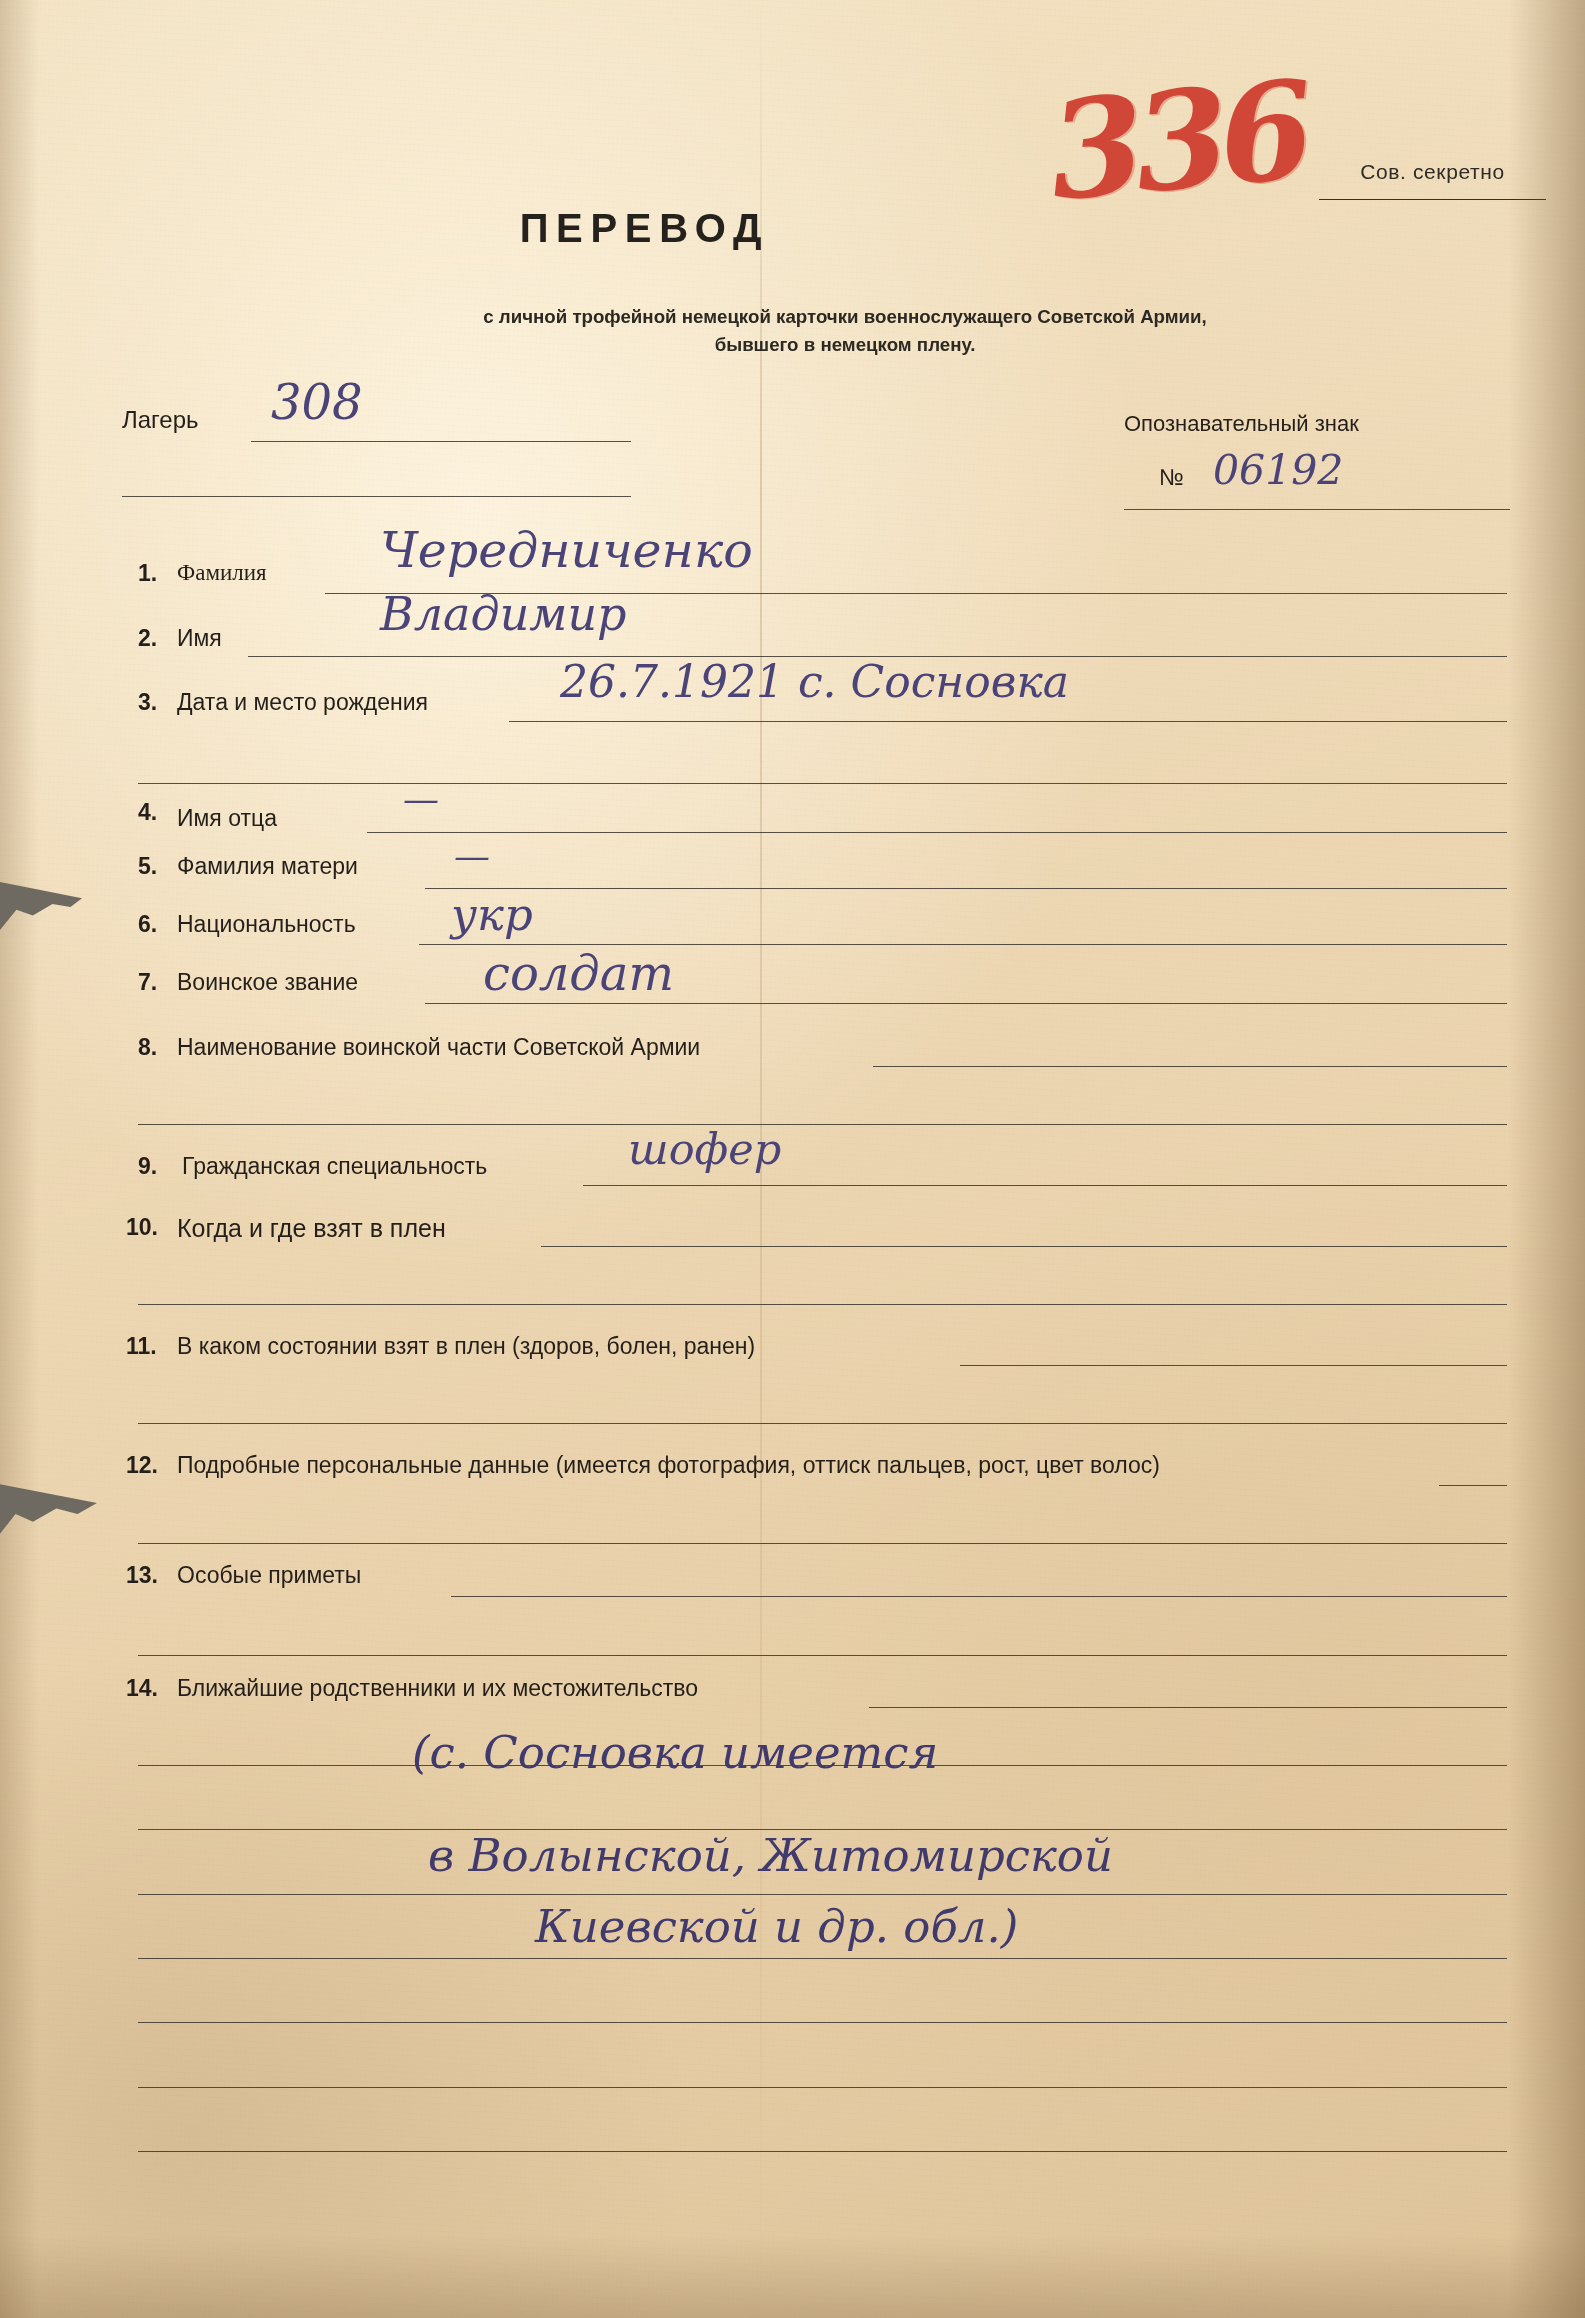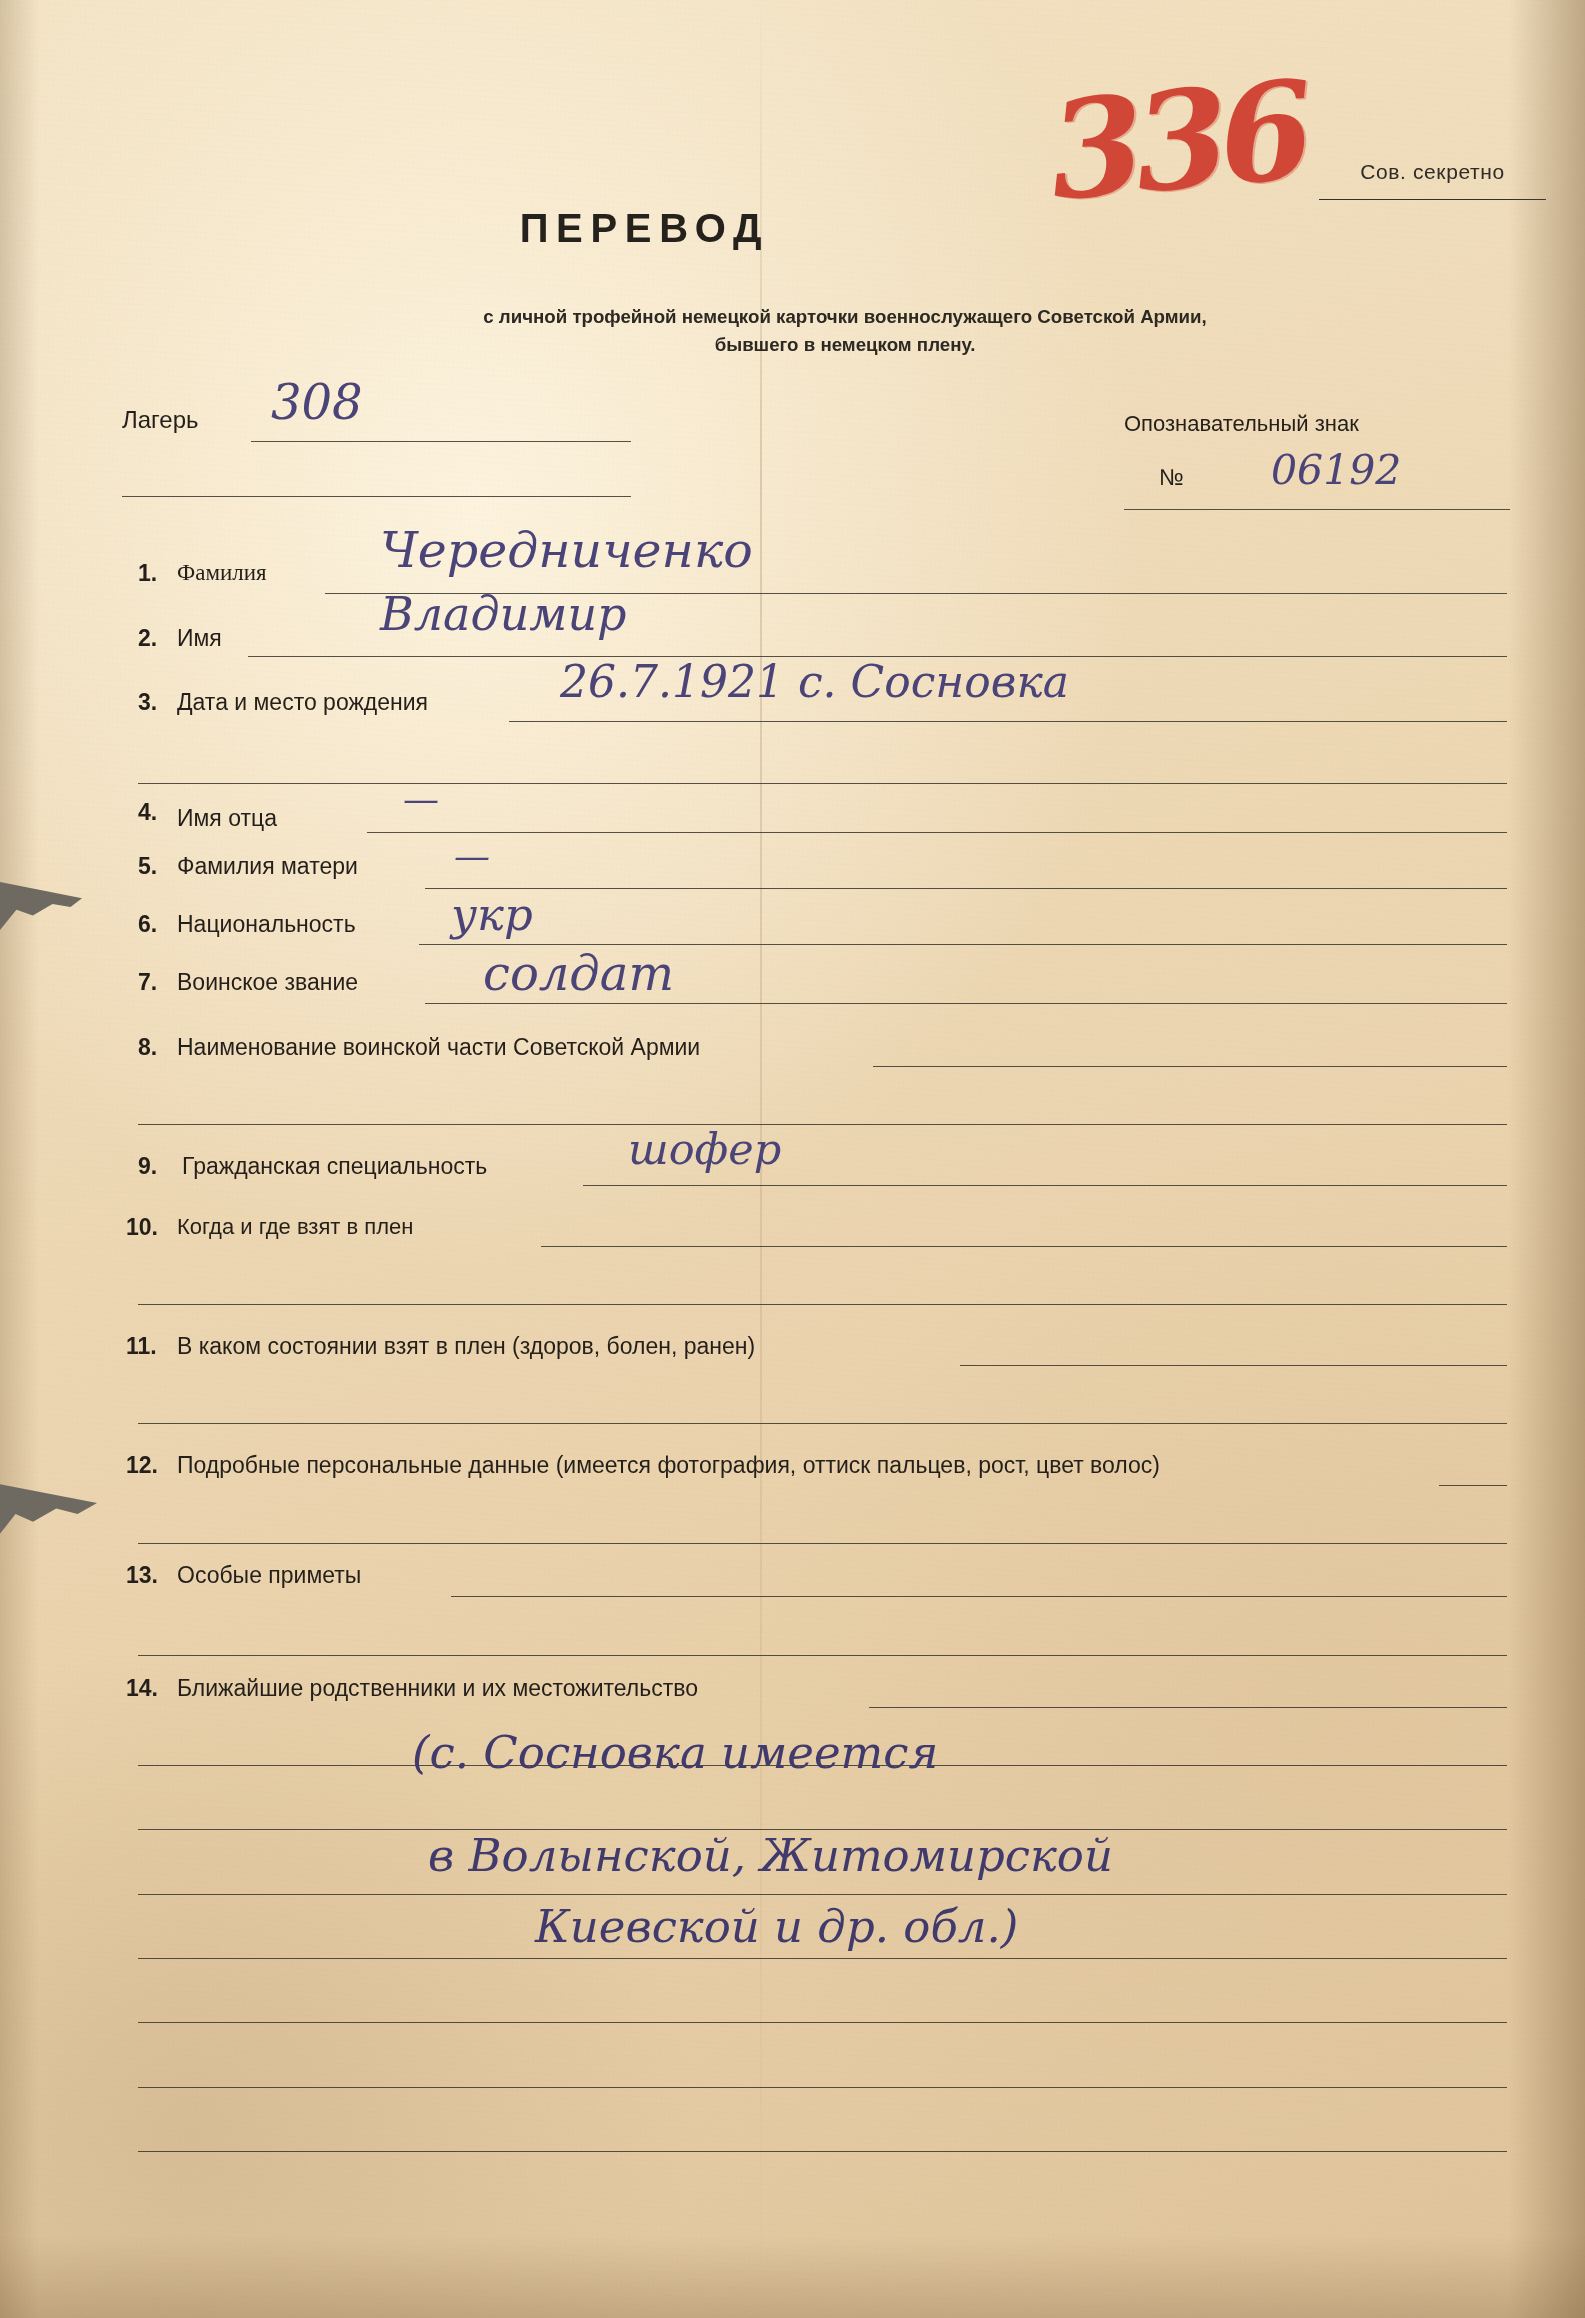--- a/index.html
+++ b/index.html
@@ -169,21 +169,21 @@
       <span>бывшего в немецком плену.</span>
     </div>
 
     <div class="lbl" style="left:122px; top:406px; font-size:24px;">Лагерь</div>
     <div class="line" style="left:251px; top:441px; width:380px;"></div>
     <div class="hand" style="left:271px; top:374px; font-size:48px;">308</div>
     <div class="line" style="left:122px; top:496px; width:509px;"></div>
 
     <div class="lbl" style="left:1124px; top:411px; font-size:22px;">Опознавательный знак</div>
     <div class="lbl" style="left:1159px; top:464px; font-size:23px;">№</div>
-    <div class="hand" style="left:1271px; top:446px; font-size:41px;">06192</div>
+    <div class="hand" style="left:1213px; top:446px; font-size:41px;">06192</div>
     <div class="line" style="left:1124px; top:509px; width:386px;"></div>
 
     <div class="lbl num" style="left:138px; top:560px; font-size:23px;">1.</div>
     <div class="lbl" style="left:177px; top:560px; font-size:23px;font-family:Liberation Serif, serif;">Фамилия</div>
     <div class="line" style="left:325px; top:593px; width:1182px;"></div>
     <div class="hand" style="left:380px; top:522px; font-size:49px;">Чередниченко</div>
 
     <div class="lbl num" style="left:138px; top:625px; font-size:23px;">2.</div>
     <div class="lbl" style="left:177px; top:625px; font-size:23px;">Имя</div>
     <div class="line" style="left:248px; top:656px; width:1259px;"></div>
@@ -219,21 +219,21 @@
     <div class="lbl" style="left:177px; top:1034px; font-size:23px;">Наименование воинской части Советской Армии</div>
     <div class="line" style="left:873px; top:1066px; width:634px;"></div>
     <div class="line" style="left:138px; top:1124px; width:1369px;"></div>
 
     <div class="lbl num" style="left:138px; top:1153px; font-size:23px;">9.</div>
     <div class="lbl" style="left:182px; top:1153px; font-size:23px;">Гражданская специальность</div>
     <div class="line" style="left:583px; top:1185px; width:924px;"></div>
     <div class="hand" style="left:628px; top:1124px; font-size:43px;">шофер</div>
 
     <div class="lbl num" style="left:126px; top:1214px; font-size:23px;">10.</div>
-    <div class="lbl" style="left:177px; top:1214px; font-size:22px;">Когда и где взят в плен</div>
+    <div class="lbl" style="left:177px; top:1214px; font-size:25px;">Когда и где взят в плен</div>
     <div class="line" style="left:541px; top:1246px; width:966px;"></div>
     <div class="line" style="left:138px; top:1304px; width:1369px;"></div>
 
     <div class="lbl num" style="left:126px; top:1333px; font-size:23px;">11.</div>
     <div class="lbl" style="left:177px; top:1333px; font-size:23px;">В каком состоянии взят в плен (здоров, болен, ранен)</div>
     <div class="line" style="left:960px; top:1365px; width:547px;"></div>
     <div class="line" style="left:138px; top:1423px; width:1369px;"></div>
 
     <div class="lbl num" style="left:126px; top:1452px; font-size:23px;text-align:center;">12.</div>
     <div class="lbl" style="left:177px; top:1452px; font-size:23px;">Подробные персональные данные (имеется фотография, оттиск пальцев, рост, цвет волос)</div>

